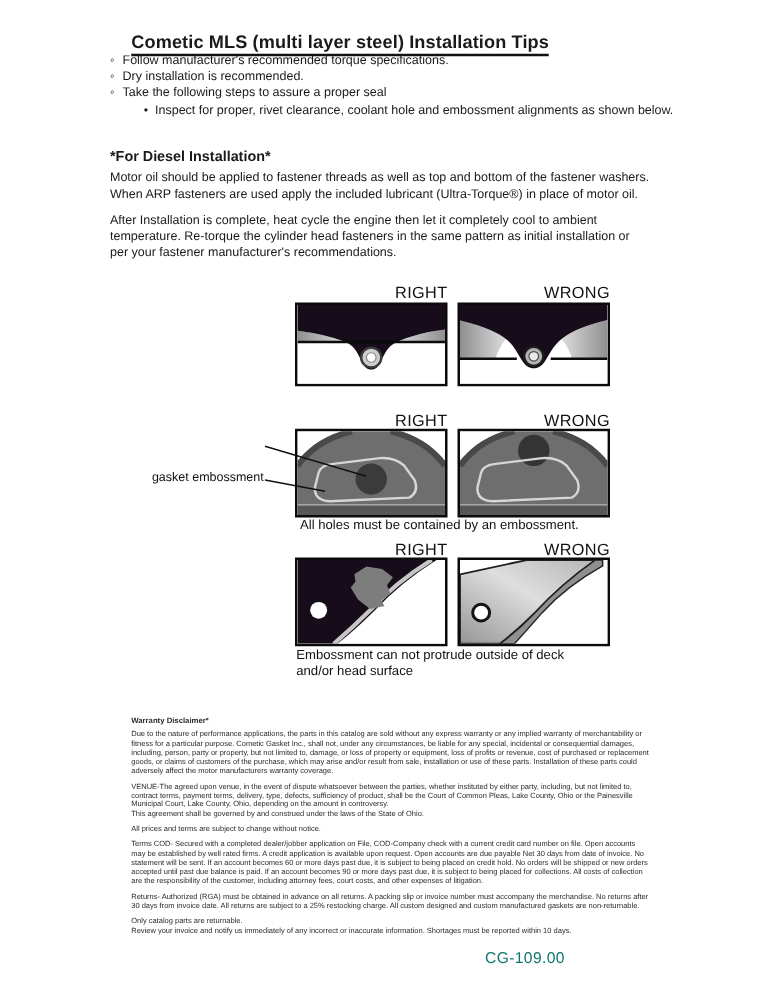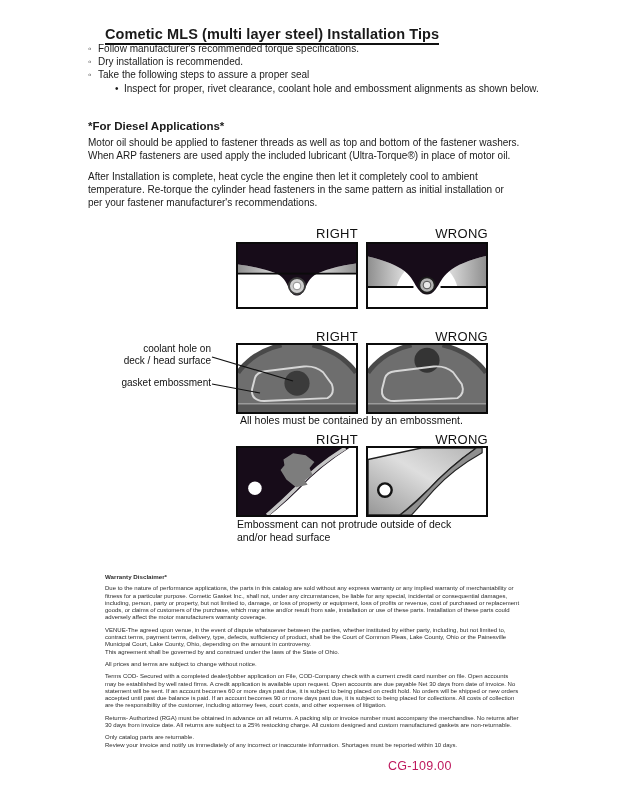--- a/index.html
+++ b/index.html
@@ -23,21 +23,21 @@
   .p3{top:211px;}
   .dlabel{position:absolute;width:122px;text-align:right;font-size:13px;color:#111;letter-spacing:.3px;}
   .dbox{position:absolute;width:122px;border:2.5px solid #0b0b0b;box-sizing:border-box;background:#fff;}
   .dbox svg{display:block;width:100%;height:100%;}
   .caption{position:absolute;font-size:10.5px;line-height:12.5px;color:#111;white-space:pre-line;}
   .callout{position:absolute;left:60px;width:151px;text-align:right;font-size:10px;line-height:11.5px;color:#111;white-space:pre-line;}
   .leader-overlay{position:absolute;left:90px;top:330px;width:300px;height:100px;pointer-events:none;}
   .warranty{position:absolute;left:105px;top:573px;width:416px;font-size:6px;line-height:7.3px;color:#2b2b2b;}
   .w-head{font-weight:bold;font-size:6.2px;margin-bottom:5px;}
   .w-p{margin:0 0 5px 0;white-space:pre-line;}
-  .pagenum{position:absolute;left:388px;top:759px;font-size:12.5px;color:#be185d;letter-spacing:.3px;}
+  .pagenum{position:absolute;left:388px;top:759px;font-size:12.5px;color:#0f766e;letter-spacing:.3px;}
   
   .f-white{fill:#ffffff;}
   .f-dark{fill:var(--diagram-dark,#170c19);}
   .f-grey{fill:var(--diagram-grey,#6e6e6e);}
   .s-line{stroke:#0b0b0b;stroke-width:2;fill:none;}
   .s-bore{stroke:#494949;stroke-width:5;fill:none;}
   .s-emboss{stroke:#d6d6d6;stroke-width:2;fill:none;}
 </style>
 </head>
 <body>
@@ -64,21 +64,21 @@
 
   <div class="title">Cometic MLS (multi layer steel) Installation Tips</div>
 
   <div class="bullets">
     <div class="b"><span>Follow manufacturer's recommended torque specifications.</span></div>
     <div class="b"><span>Dry installation is recommended.</span></div>
     <div class="b"><span>Take the following steps to assure a proper seal</span></div>
     <div class="sb"><span>Inspect for proper, rivet clearance, coolant hole and embossment alignments as shown below.</span></div>
   </div>
 
-  <div class="diesel-heading">*For Diesel Applications*</div>
+  <div class="diesel-heading">*For Diesel Installation*</div>
   <p class="para p1">Motor oil should be applied to fastener threads as well as top and bottom of the fastener washers. When ARP fasteners are used apply the included lubricant (Ultra-Torque®) in place of motor oil.</p>
   <p class="para p2">After Installation is complete, heat cycle the engine then let it completely cool to ambient temperature. Re-torque the cylinder head fasteners in the same pattern as initial installation or per your fastener manufacturer's recommendations.</p>
 
   <div class="dlabel" style="left:236px;top:226px;">RIGHT</div>
   <div class="dlabel" style="left:366px;top:226px;">WRONG</div>
 
   <div class="dbox" style="left:236px;top:242px;height:67px;">
     <svg viewBox="0 0 122 66" preserveAspectRatio="none">
       <rect class="f-white" width="122" height="66"></rect>
       <path fill="url(#gWedgeL)" d="M0,21.5 Q24,24.5 40,31 L0,31 Z"></path>
@@ -98,22 +98,20 @@
       <path class="s-line" d="M0,45 H47"></path>
         <path class="s-line" d="M75,45 H122"></path>
       <circle cx="61" cy="43" r="8" fill="#b3b3b3" stroke="#1c1c1c" stroke-width="2"></circle>
       <circle cx="61" cy="43" r="4" fill="#e9e9e9" stroke="#4a4a4a" stroke-width="1"></circle>
     </svg>
   </div>
 
   <div class="dlabel" style="left:236px;top:329px;">RIGHT</div>
   <div class="dlabel" style="left:366px;top:329px;">WRONG</div>
 
-  <div class="callout" style="top:343px;">coolant hole on
-deck / head surface</div>
   <div class="callout" style="top:377px;">gasket embossment</div>
 
   <div class="dbox" style="left:236px;top:343px;height:71px;">
     <svg viewBox="0 0 122 70" preserveAspectRatio="none">
       <rect class="f-grey" width="122" height="70"></rect>
       <rect y="61.5" width="122" height="8.5" fill="#575757"></rect>
       <path d="M0,61.5 H122" stroke="#b8b8b8" stroke-width="1" fill="none"></path>
       <path class="f-white" d="M0,0 H45 Q27,4.5 15,13.5 Q4.5,22 0,29 Z"></path>
       <path class="s-bore" d="M45,0 Q27,4.5 15,13.5 Q4.5,22 0,29"></path>
       <path class="f-white" d="M122,0 H77 Q95,4.5 107,13.5 Q117.5,22 122,29 Z"></path>

